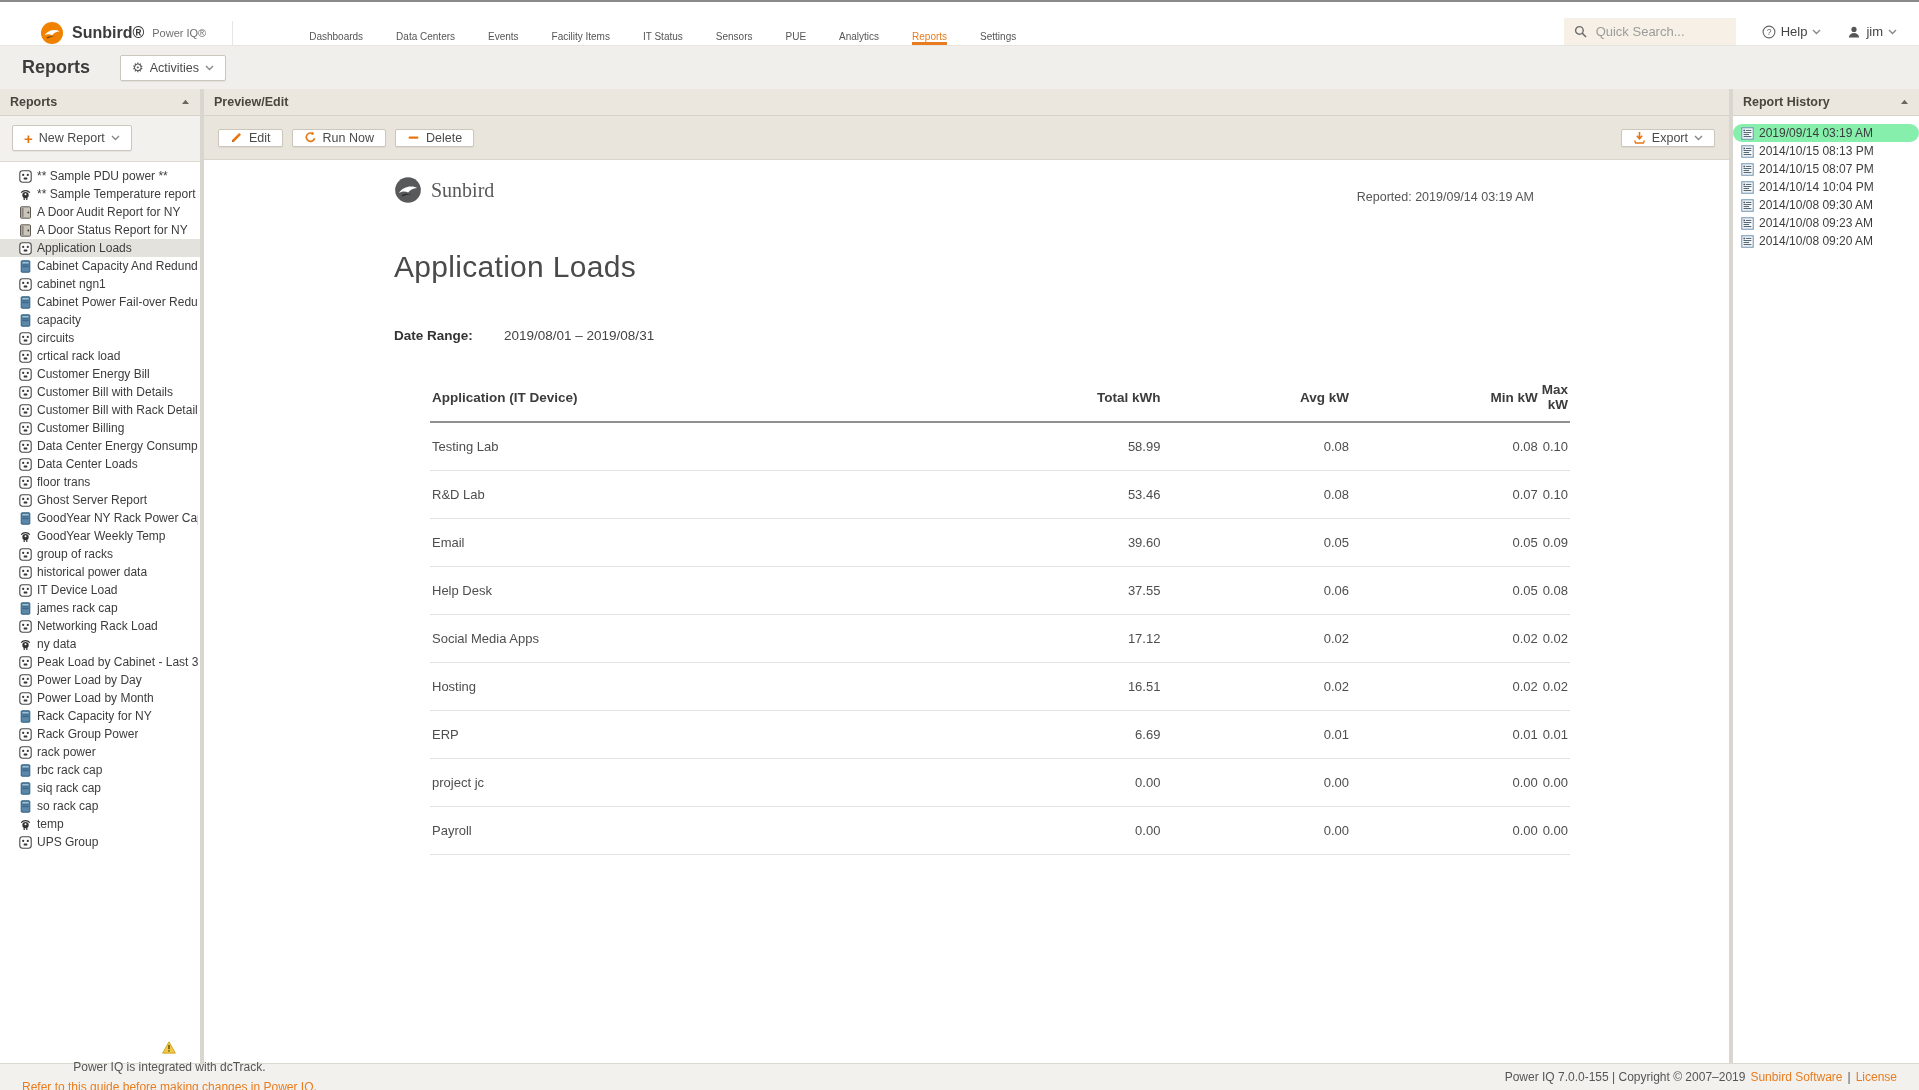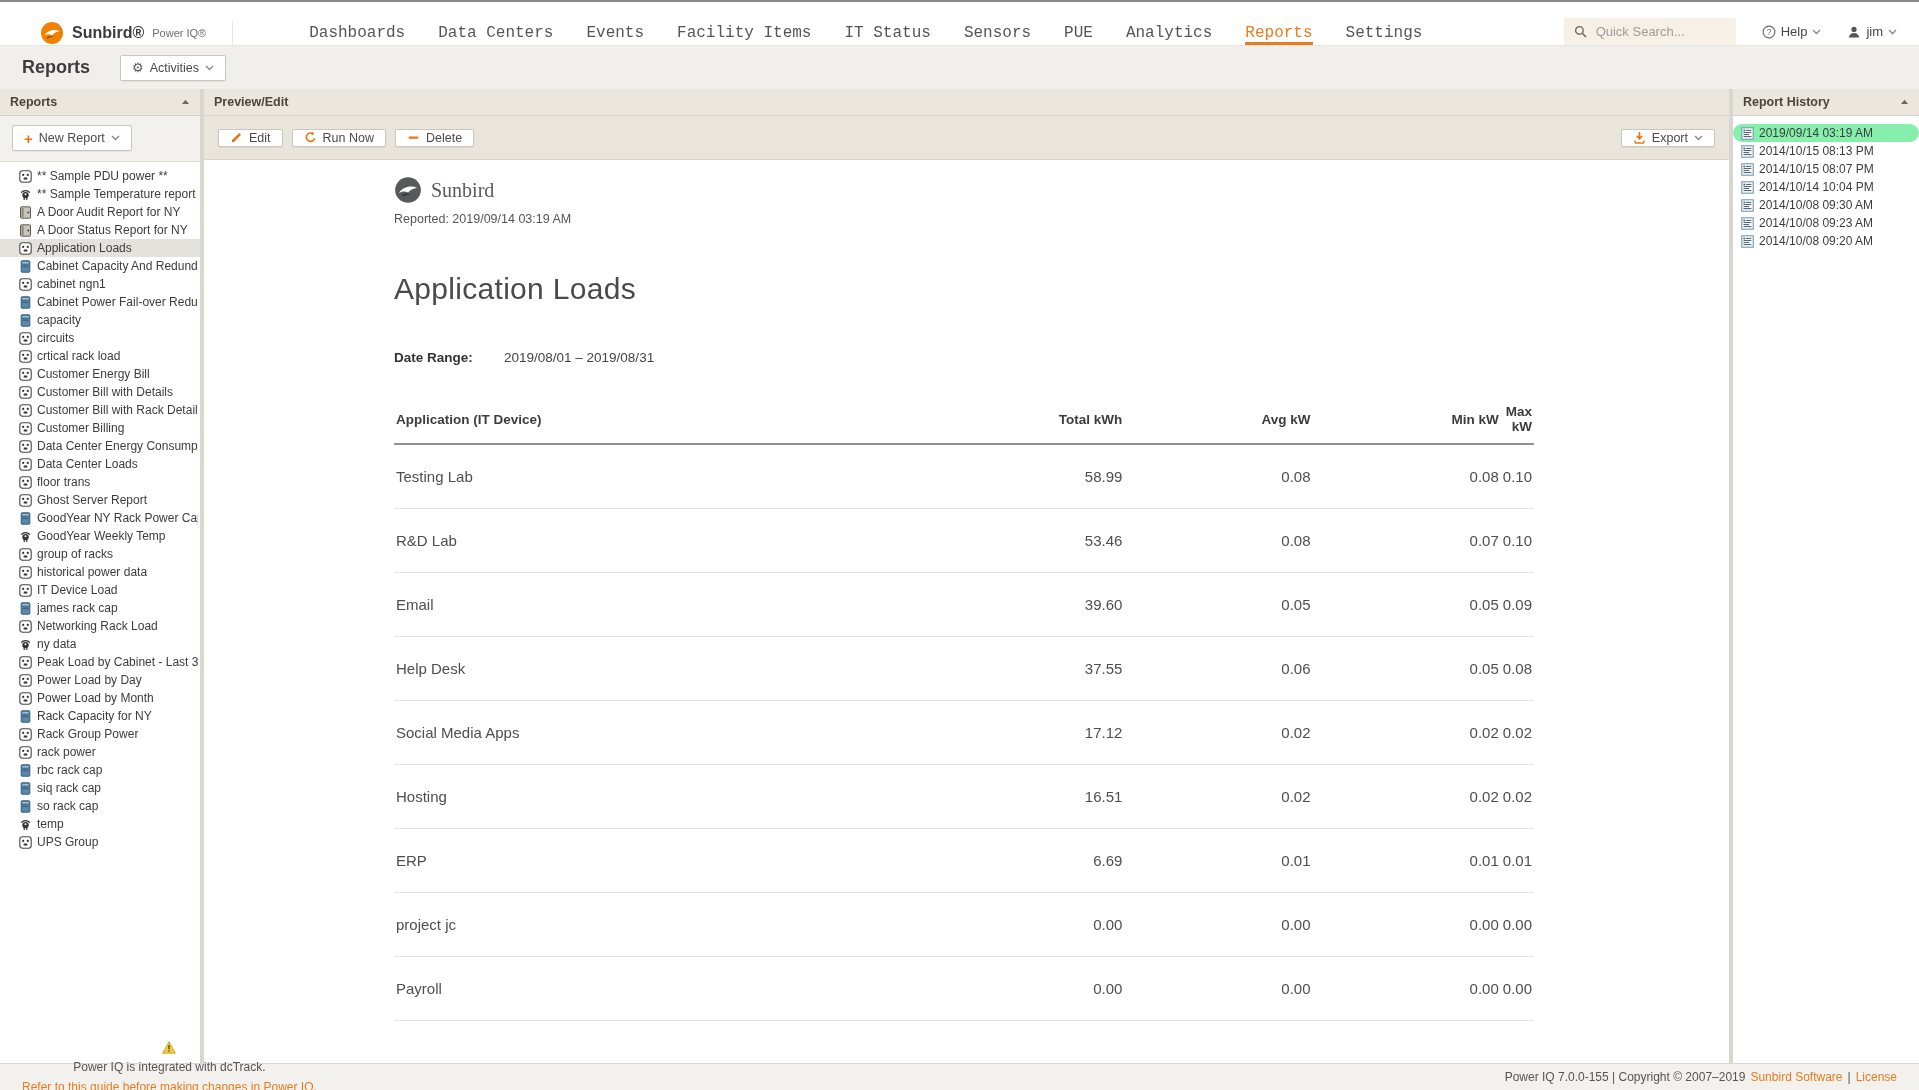--- a/index.html
+++ b/index.html
@@ -13,22 +13,22 @@
 
   
   .top-edge { height:2px; background:#8a8a8a; }
 
   
   .topnav { height:43px; background:#fff; display:flex; align-items:flex-end; padding-left:40px; flex:0 0 43px; }
   .brand { display:flex; align-items:center; gap:8px; padding-right:26px; border-right:1px solid #e6e6e6; cursor:pointer; }
   .brand-name { font-weight:bold; font-size:16px; color:#3b3b3b; }
   .brand-product { font-size:11px; color:#6e6e6e; }
   .nav-items { display:flex; align-items:stretch; gap:33px; margin-left:76px; }
-  .nav-item { display:flex; align-items:center; font-size:16px; color:#555; text-decoration:none;
-    border-bottom:3px solid transparent; padding-top:11px; cursor:pointer; white-space:nowrap;font-family:Liberation Mono, monospace; }
+  .nav-item { display:flex; align-items:center; font-size:10px; color:#555; text-decoration:none;
+    border-bottom:3px solid transparent; padding-top:11px; cursor:pointer; white-space:nowrap; }
   .nav-item.active { color:#e87c1e; border-bottom-color:#e87c1e; }
   .topnav-right { margin-left:auto; display:flex; align-items:center; gap:26px; padding-right:22px; }
   .search-box { width:172px; height:27px; background:#f6f0e6; display:flex; align-items:center; gap:7px; padding:0 10px; }
   .search-box input { border:0; outline:0; background:transparent; width:100%; font-size:13px; color:#444; font-family:inherit; }
   .search-box input::placeholder { color:#9c9c9c; }
   .menu-link { display:flex; align-items:center; gap:5px; font-size:13px; color:#444; cursor:pointer; white-space:nowrap; }
 
   
   .page-strip { height:44px; background:#f1efec; display:flex; align-items:center; gap:30px; padding:0 22px; flex:0 0 44px; border-top:1px solid #e7e5e1; }
   .page-strip h1 { margin:0; font-size:18px; font-weight:bold; color:#3d3d3d; }
@@ -55,34 +55,34 @@
   .ricon, .hicon { width:13px; height:13px; flex:0 0 13px; display:flex; }
   .rlabel, .hlabel { overflow:hidden; }
 
   .center { flex:1; min-width:0; }
   .center-toolbar { height:44px; flex:0 0 44px; background:#e9e5dc; display:flex; align-items:center; gap:9px; padding:0 14px; border-bottom:1px solid #d9d5cc; }
   .center-toolbar .btn { height:18px; }
   .toolbar-spacer { flex:1; }
 
   .report-canvas { flex:1; overflow:hidden; background:#fff; }
   .report { width:1140px; margin:16px 0 0 190px; }
-  .report-head { display:flex; justify-content:space-between; align-items:flex-start;flex-direction:column; }
+  .report-head { display:flex; justify-content:space-between; align-items:flex-end; }
   .report-brand { display:flex; align-items:center; gap:9px; }
   .report-brand-name { font-family:"Liberation Serif", serif; font-size:20px; color:#58595b; }
   .reported { font-size:12.5px; color:#555; margin-top:8px; }
   .report-title { margin:46px 0 0 0; font-size:30px; font-weight:400; color:#4a4a4a; letter-spacing:0.3px; }
   .date-range { margin-top:44px; display:flex; font-size:13.5px; }
   .date-range .dr-label { font-weight:bold; color:#333; width:110px; }
   .date-range .dr-value { color:#444; }
 
-  table.report-table { width:100%; border-collapse:collapse; margin-top:30px; }
+  table.report-table { width:100%; border-collapse:collapse; margin-top:30px;margin-left:36px; }
   .report-table th { font-size:13.5px; font-weight:bold; color:#3c3c3c; text-align:right;
     padding:9px 2px; border-bottom:2px solid #909090; }
   .report-table th:first-child { text-align:left; }
-  .report-table td { font-size:15px; color:#4e4e4e; text-align:right; padding:23px 2px; border-bottom:1px solid #e3e3e3; }
+  .report-table td { font-size:13px; color:#4e4e4e; text-align:right; padding:16px 2px; border-bottom:1px solid #e3e3e3; }
   .report-table td:first-child { text-align:left; }
 
   .history { width:186px; flex:0 0 186px; }
   .history-list { padding-top:8px; }
   .history-item { height:18px; display:flex; align-items:center; gap:5px; padding:0 2px 0 8px;
     font-size:12px; color:#3c3c3c; white-space:nowrap; cursor:pointer; }
   .history-item.selected { background:#86efac;border-radius:9px; }
 
   
   footer { height:27px; flex:0 0 27px; background:#f3f1ee; border-top:1px solid #dbd8d2;

